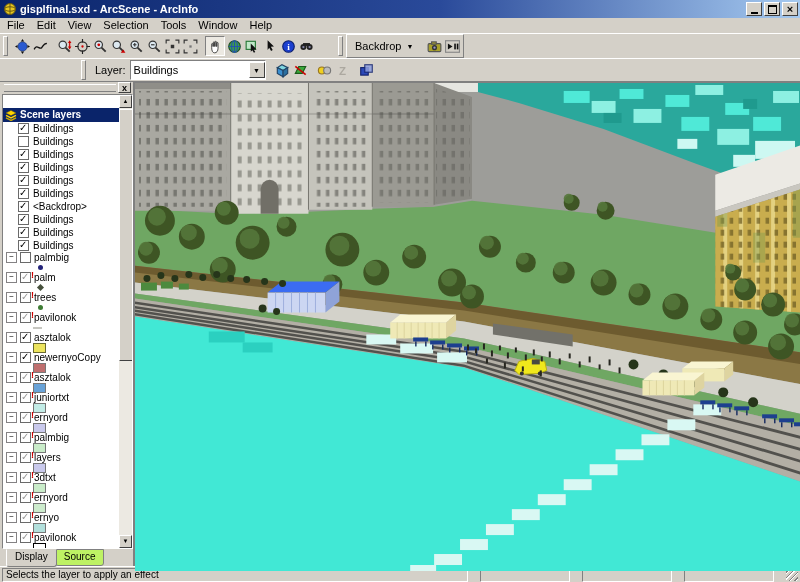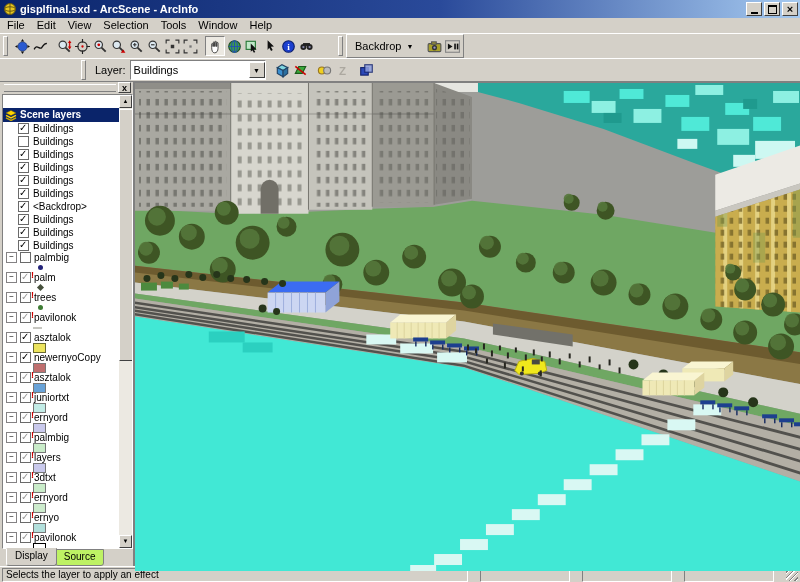--- a/index.html
+++ b/index.html
@@ -72,21 +72,21 @@
   .diasym{width:5px;height:5px;transform:rotate(45deg);flex:none;margin-left:5px;}
   .dashsym{width:9px;height:2px;background:#c6c6c0;flex:none;}
   
   .vsb{position:absolute;top:0;right:0;width:13px;bottom:0;background:#ece9e2;}
   .sbtn{position:absolute;left:0;width:13px;height:13px;background:#d4d0c8;border:1px solid;
     border-color:#fff #404040 #404040 #fff;font-size:6px;line-height:11px;text-align:center;padding:0;}
   .sbup{top:0;} .sbdn{bottom:0;}
   .sthumb{position:absolute;left:0;top:14px;width:13px;height:250px;background:#d4d0c8;border:1px solid;
     border-color:#fff #404040 #404040 #fff;}
   
-  .toctabs{height:17px;display:flex;align-items:flex-end;padding-left:4px;}
+  .toctabs{height:17px;display:flex;align-items:center;padding-left:4px;}
   .tab{height:15px;padding:1px 8px 0;border:1px solid #808080;border-bottom-left-radius:3px;
     border-bottom-right-radius:3px;background:#d4d0c8;font-size:10px;border-top:1px solid #d4d0c8;}
   .tab.active{z-index:2;position:relative;border-left-color:#fff;}
   .tab.back{margin-left:-2px;background:#bef264;border-top:1px solid #808080;height:14px;}
 
   
   .scene{flex:1;position:relative;border-left:2px solid #808080;border-top:1px solid #808080;min-width:0;}
   .scene svg{display:block;}
 
   

